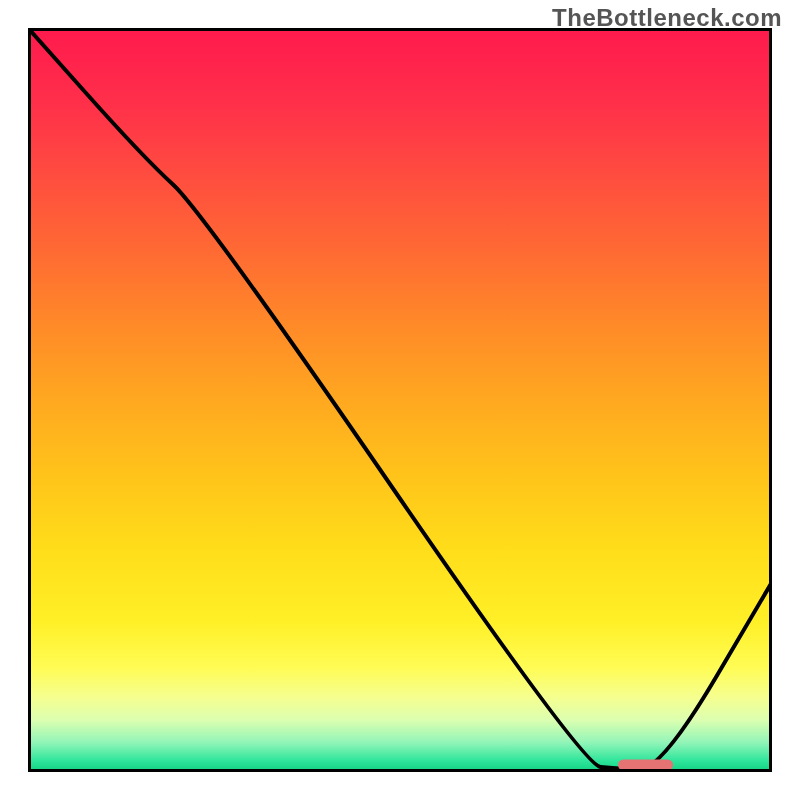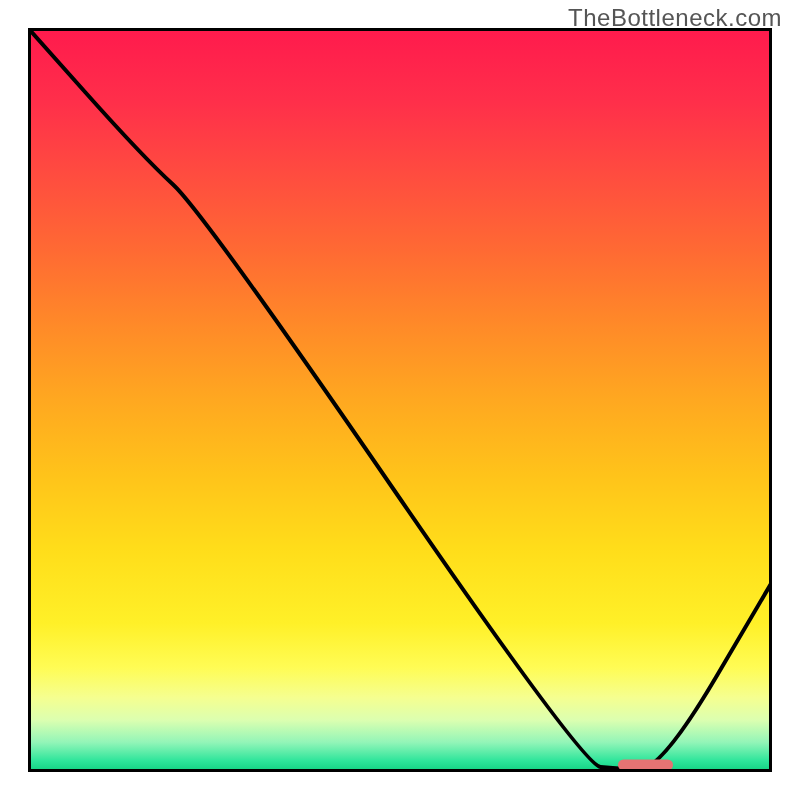--- a/index.html
+++ b/index.html
@@ -13,21 +13,21 @@
   .container {
     position: relative;
     width: 800px;
     height: 800px;
   }
   .watermark {
     position: absolute;
     top: 4px;
     right: 18px;
     font-size: 24px;
-    font-weight: 400;
+    font-weight: 700;
     color: #555555;
     letter-spacing: 0.5px;
   }
   .plot-area {
     position: absolute;
     left: 28px;
     top: 28px;
     width: 744px;
     height: 744px;
   }

